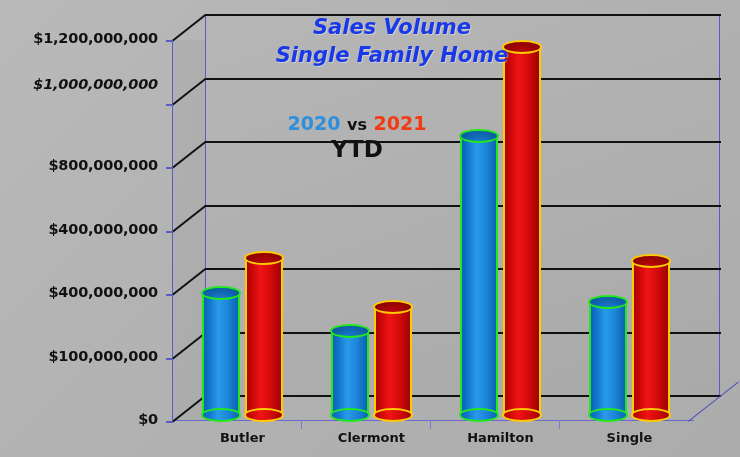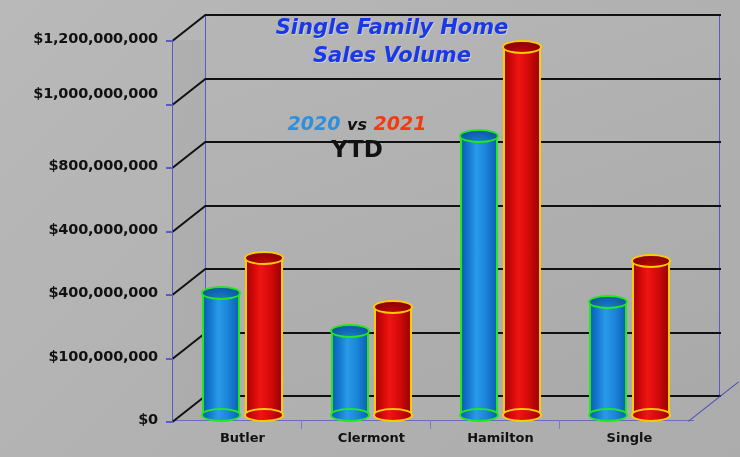--- a/index.html
+++ b/index.html
@@ -74,21 +74,21 @@
   }
   .title-line{
     font-family:"DejaVu Sans", sans-serif;
     font-size:21px;font-weight:bold;font-style:italic;
     color:#1938e8;line-height:1.32;
     text-shadow:1px 1px 0 rgba(255,255,255,.35);
   }
   .legend-block{
     position:absolute;left:222px;top:112px;width:270px;text-align:center;
   }
-  .legend-row{font-size:19px;font-weight:bold;line-height:1.25;font-style:italic;}
+  .legend-row{font-size:19px;font-weight:bold;line-height:1.25;}
   .lg-2020{color:#2e8fdc;}
   .lg-vs{color:#111;font-size:16px;}
   .lg-2021{color:#f23b12;}
   .legend-ytd{font-size:23px;font-weight:bold;color:#111;line-height:1.2;}
 
   
   .cyl{position:absolute;}
   .cyl .body{
     position:absolute;left:0;right:0;bottom:0;top:7px;
     border-left:2px solid var(--edge);
@@ -133,21 +133,21 @@
   <div class="floor-front"></div>
 
   <div id="dyn-layer">
       <div class="gridline" style="top: 14px;"></div>
       <div class="depth-line" style="left: 172px; top: 40px; width: 42.0119px; transform: rotate(-38.2338deg);"></div>
       <div class="tick" style="top: 40px;"></div>
       <div class="ylabel" style="top: 30px;">$1,200,000,000</div>
       <div class="gridline" style="top: 77.5px;"></div>
       <div class="depth-line" style="left: 172px; top: 103.5px; width: 42.0119px; transform: rotate(-38.2338deg);"></div>
       <div class="tick" style="top: 103.5px;"></div>
-      <div class="ylabel" style="top: 85px;">$1,000,000,000</div>
+      <div class="ylabel" style="top: 76px; font-style: italic;">$1,000,000,000</div>
       <div class="gridline" style="top: 141px;"></div>
       <div class="depth-line" style="left: 172px; top: 167px; width: 42.0119px; transform: rotate(-38.2338deg);"></div>
       <div class="tick" style="top: 167px;"></div>
       <div class="ylabel" style="top: 157px;">$800,000,000</div>
       <div class="gridline" style="top: 204.5px;"></div>
       <div class="depth-line" style="left: 172px; top: 230.5px; width: 42.0119px; transform: rotate(-38.2338deg);"></div>
       <div class="tick" style="top: 230.5px;"></div>
       <div class="ylabel" style="top: 220.5px;">$400,000,000</div>
       <div class="gridline" style="top: 268px;"></div>
       <div class="depth-line" style="left: 172px; top: 294px; width: 42.0119px; transform: rotate(-38.2338deg);"></div>
@@ -205,22 +205,22 @@
       </div>
       <div class="cyl red" style="left: 631.94px; top: 253.95px; width: 38px; height: 161.05px;">
         <div class="body"></div>
         <div class="bottom"></div>
         <div class="top"></div>
       </div>
       <div class="xlabel" style="left: 569.44px; width: 120px;">Single</div>
     </div>
 
   <div class="title-block">
+    <div class="title-line">Sales Volume</div>
     <div class="title-line">Single Family Home</div>
-    <div class="title-line">Sales Volume</div>
   </div>
 
   <div class="legend-block">
     <div class="legend-row">
       <span class="lg-2020">2020</span>
       <span class="lg-vs">vs</span>
       <span class="lg-2021">2021</span>
     </div>
     <div class="legend-ytd">YTD</div>
   </div>

